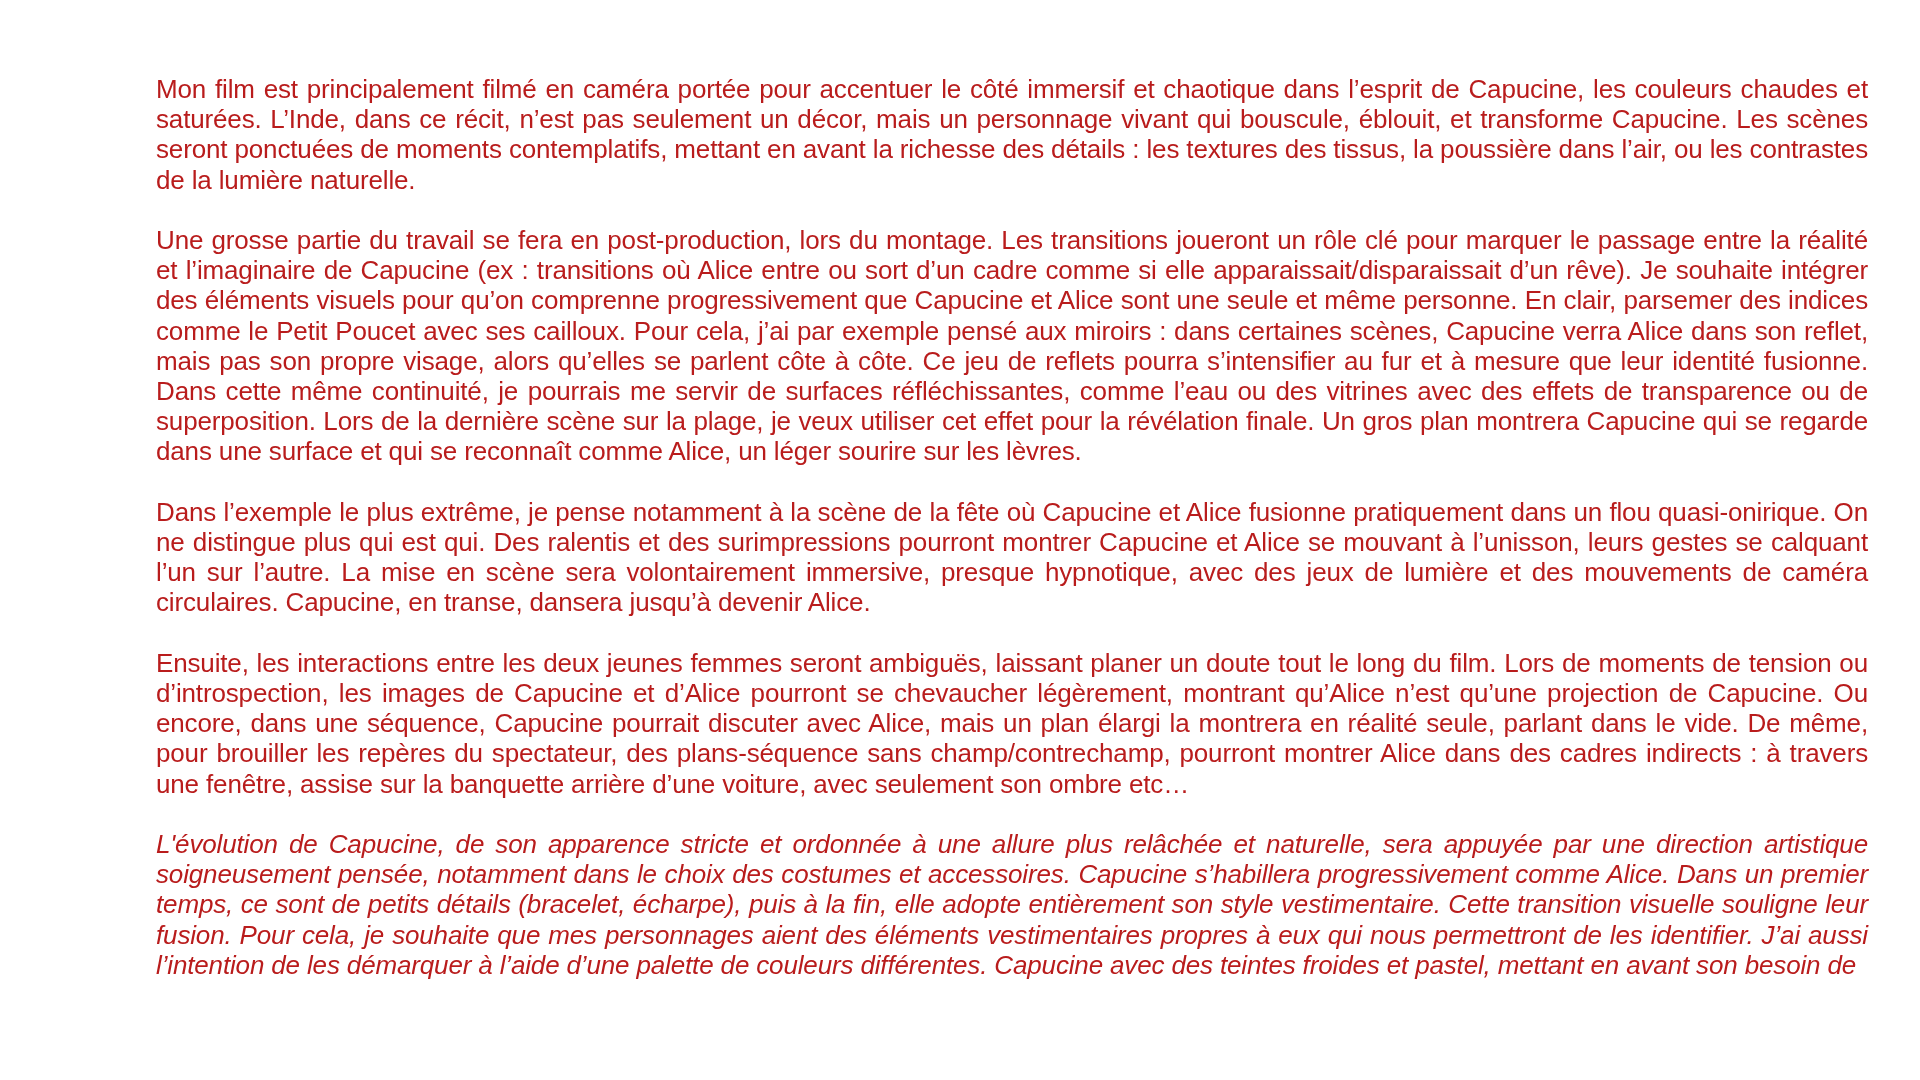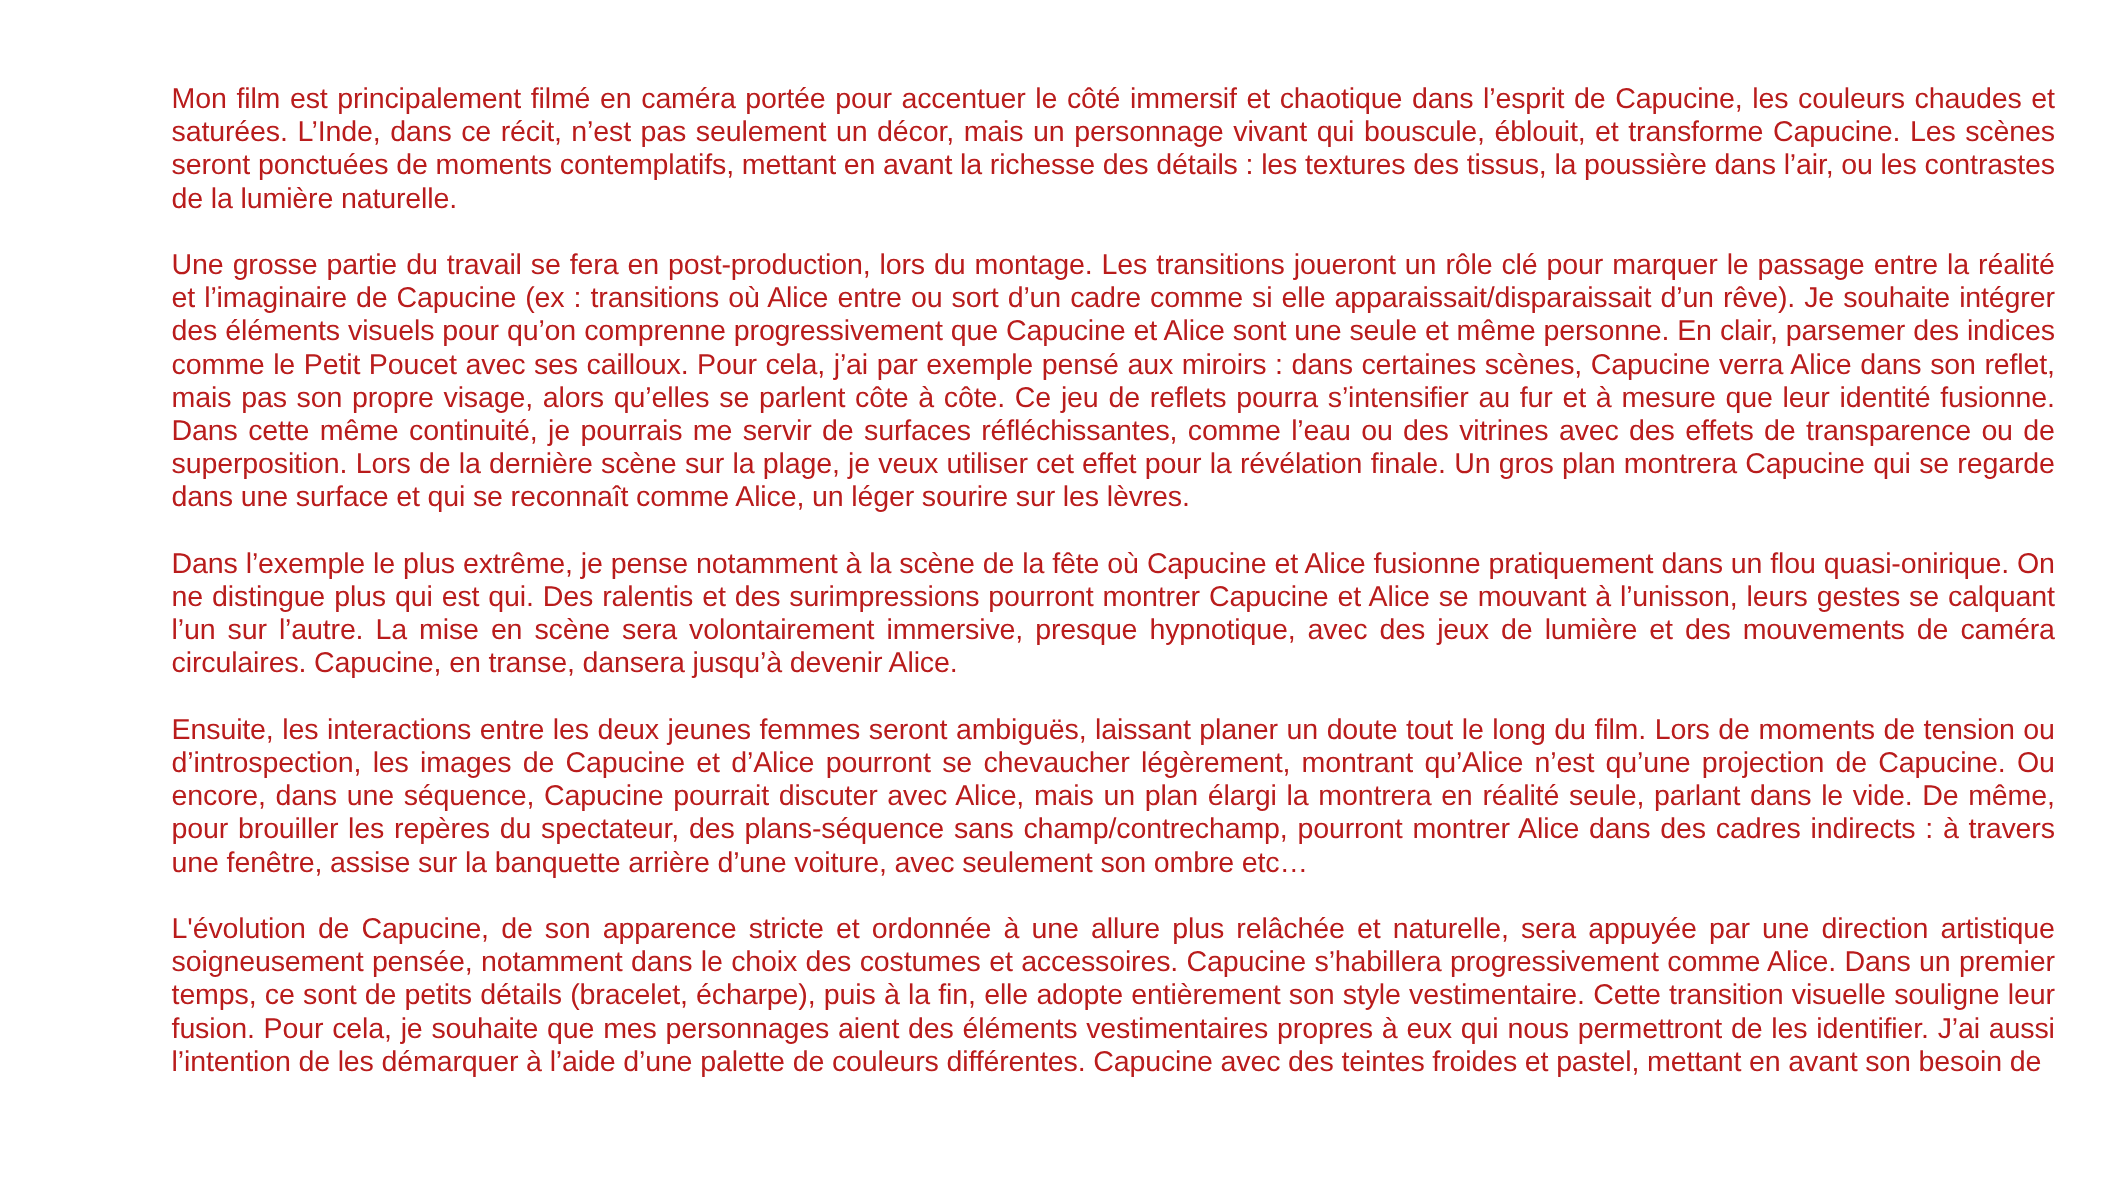--- a/index.html
+++ b/index.html
@@ -26,20 +26,21 @@
       margin-left: 47px;
     }
     .para {
       margin: 0 0 30.2px 0;
       text-align: justify;
       text-align-last: left;
       hyphens: none;
     }
     .para:last-child {
       margin-bottom: 0;
+      font-style: italic;
     }
   </style>
 </head>
 <body>
 
 <div class="page">
   <p class="para">Mon film est principalement filmé en caméra portée pour accentuer le côté immersif et chaotique dans l’esprit de Capucine, les couleurs chaudes et saturées. L’Inde, dans ce récit, n’est pas seulement un décor, mais un personnage vivant qui bouscule, éblouit, et transforme Capucine. Les scènes seront ponctuées de moments contemplatifs, mettant en avant la richesse des détails : les textures des tissus, la poussière dans l’air, ou les contrastes de la lumière naturelle.</p>
   <p class="para">Une grosse partie du travail se fera en post-production, lors du montage. Les transitions joueront un rôle clé pour marquer le passage entre la réalité et l’imaginaire de Capucine (ex : transitions où Alice entre ou sort d’un cadre comme si elle apparaissait/disparaissait d’un rêve). Je souhaite intégrer des éléments visuels pour qu’on comprenne progressivement que Capucine et Alice sont une seule et même personne. En clair, parsemer des indices comme le Petit Poucet avec ses cailloux. Pour cela, j’ai par exemple pensé aux miroirs : dans certaines scènes, Capucine verra Alice dans son reflet, mais pas son propre visage, alors qu’elles se parlent côte à côte. Ce jeu de reflets pourra s’intensifier au fur et à mesure que leur identité fusionne. Dans cette même continuité, je pourrais me servir de surfaces réfléchissantes, comme l’eau ou des vitrines avec des effets de transparence ou de superposition. Lors de la dernière scène sur la plage, je veux utiliser cet effet pour la révélation finale. Un gros plan montrera Capucine qui se regarde dans une surface et qui se reconnaît comme Alice, un léger sourire sur les lèvres.</p>
   <p class="para">Dans l’exemple le plus extrême, je pense notamment à la scène de la fête où Capucine et Alice fusionne pratiquement dans un flou quasi-onirique. On ne distingue plus qui est qui. Des ralentis et des surimpressions pourront montrer Capucine et Alice se mouvant à l’unisson, leurs gestes se calquant l’un sur l’autre. La mise en scène sera volontairement immersive, presque hypnotique, avec des jeux de lumière et des mouvements de caméra circulaires. Capucine, en transe, dansera jusqu’à devenir Alice.</p>
   <p class="para">Ensuite, les interactions entre les deux jeunes femmes seront ambiguës, laissant planer un doute tout le long du film. Lors de moments de tension ou d’introspection, les images de Capucine et d’Alice pourront se chevaucher légèrement, montrant qu’Alice n’est qu’une projection de Capucine. Ou encore, dans une séquence, Capucine pourrait discuter avec Alice, mais un plan élargi la montrera en réalité seule, parlant dans le vide. De même, pour brouiller les repères du spectateur, des plans-séquence sans champ/contrechamp, pourront montrer Alice dans des cadres indirects : à travers une fenêtre, assise sur la banquette arrière d’une voiture, avec seulement son ombre etc…</p>

